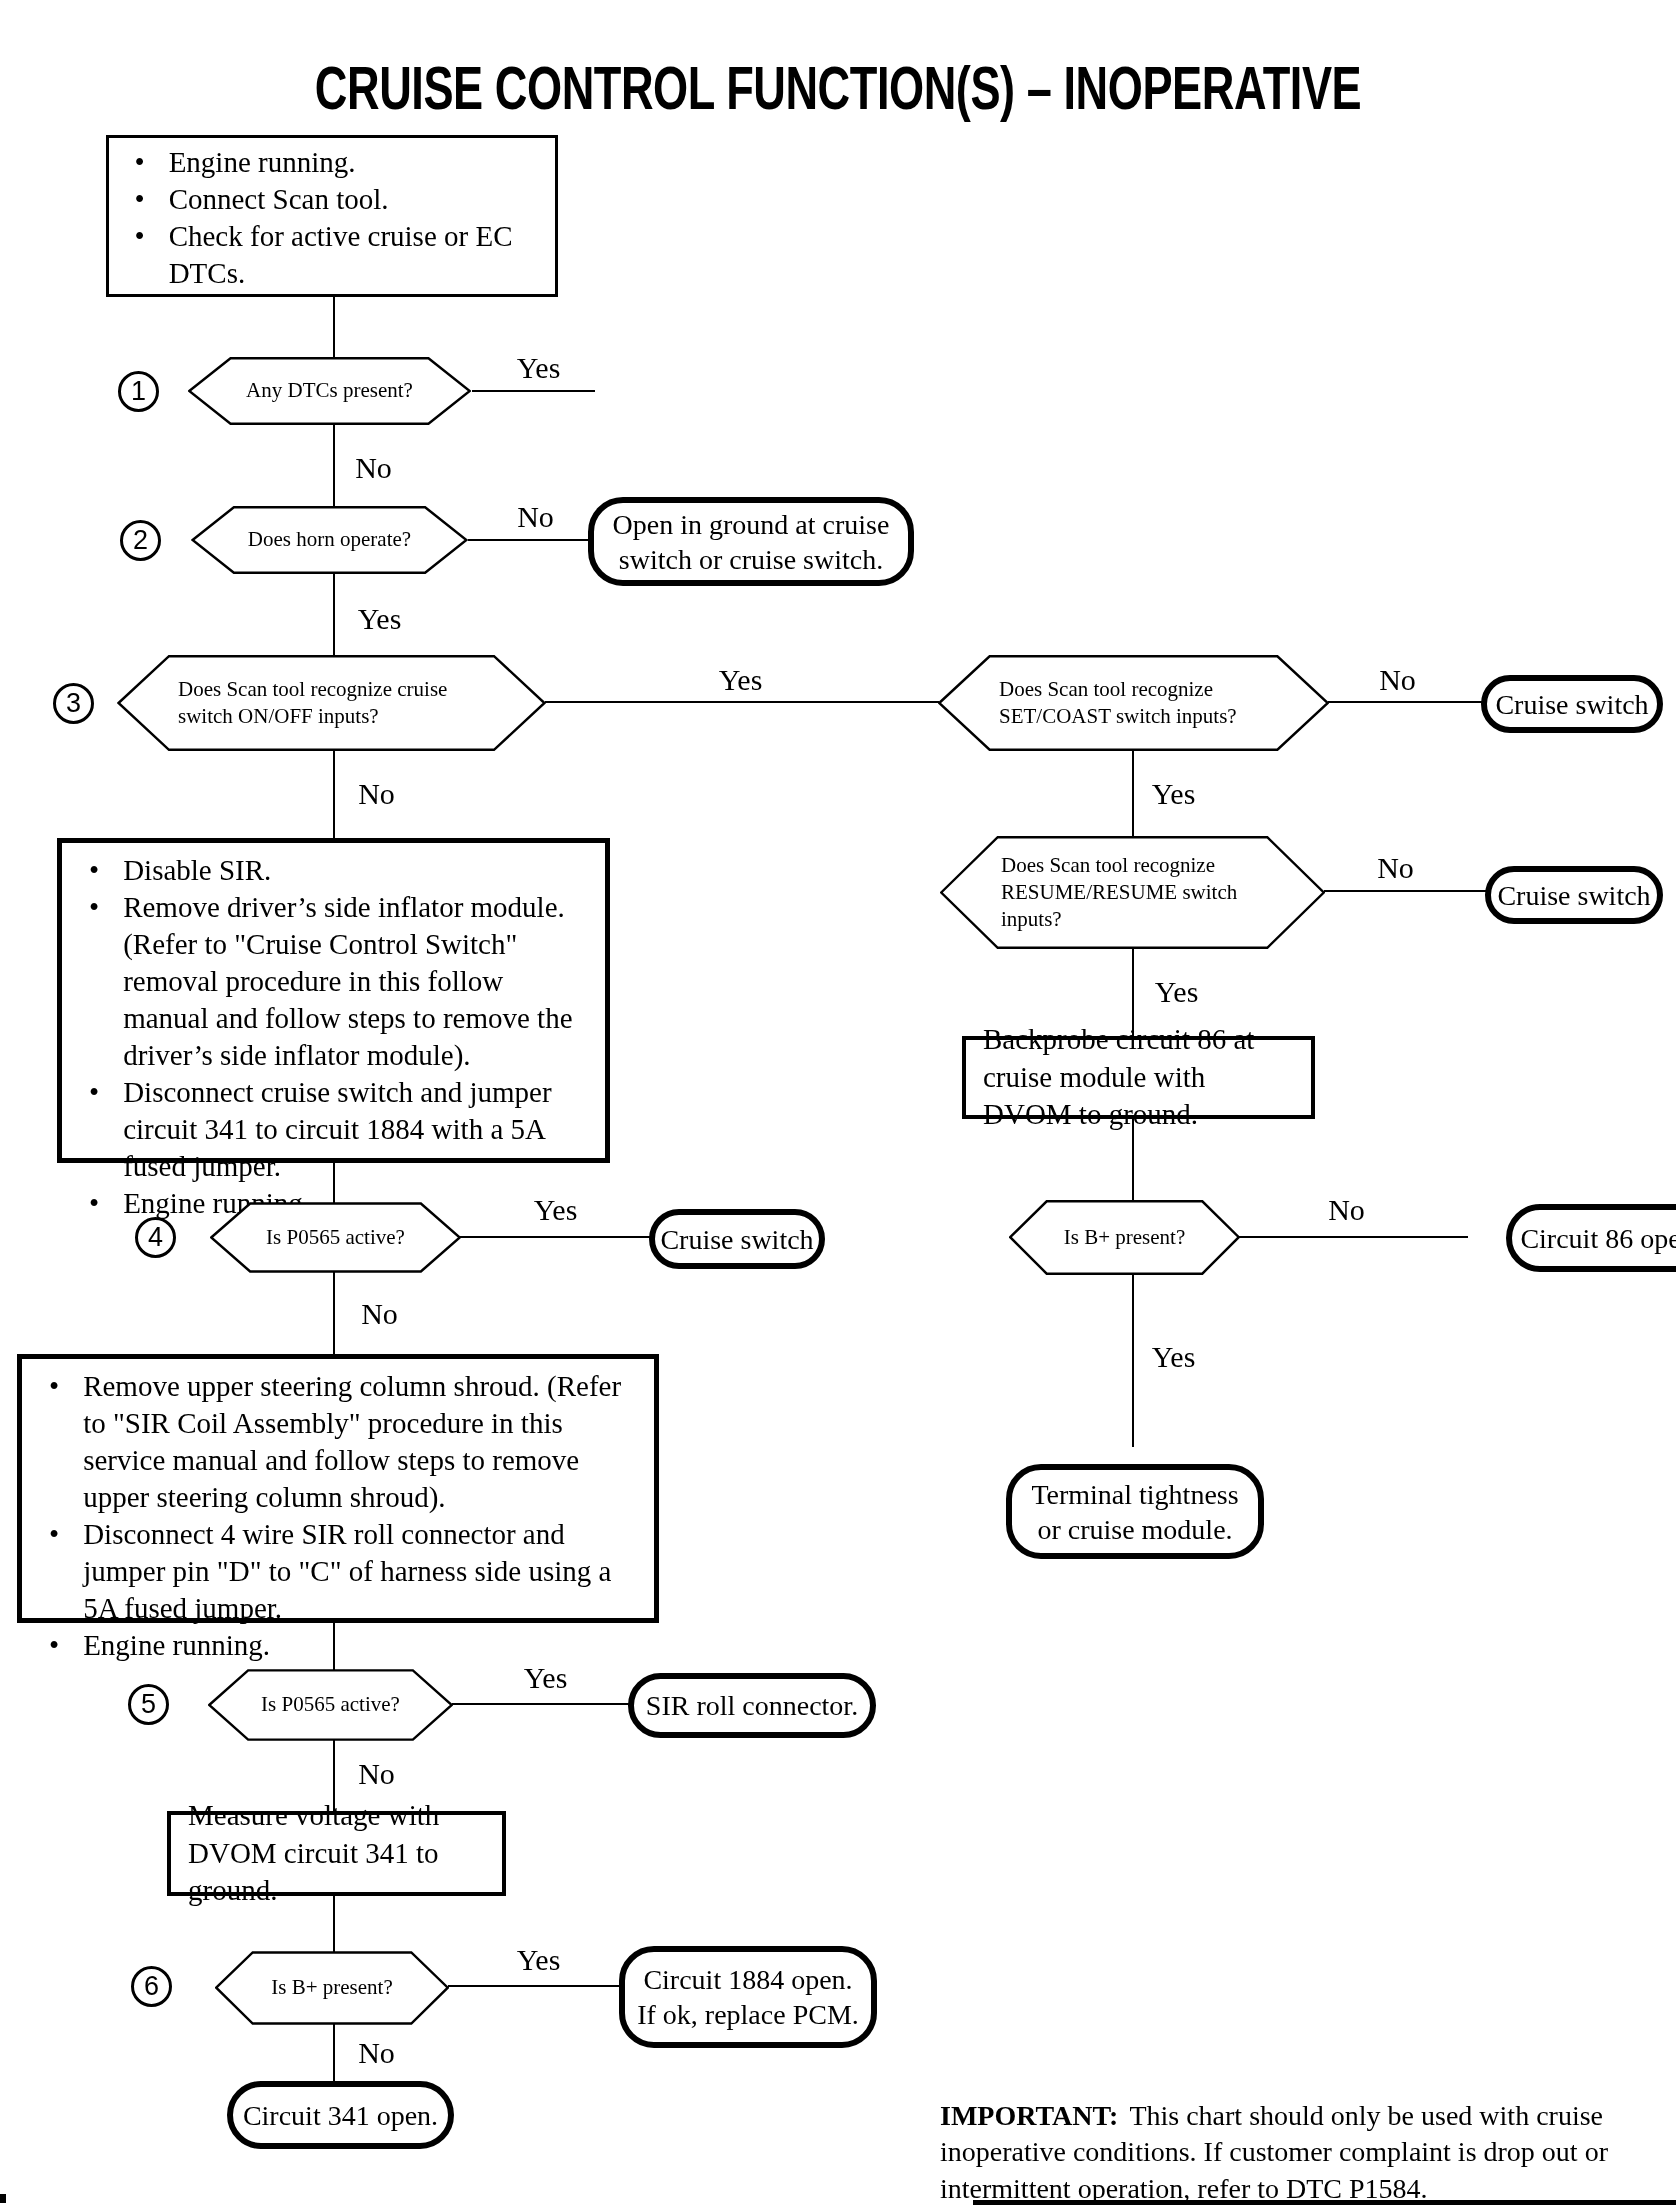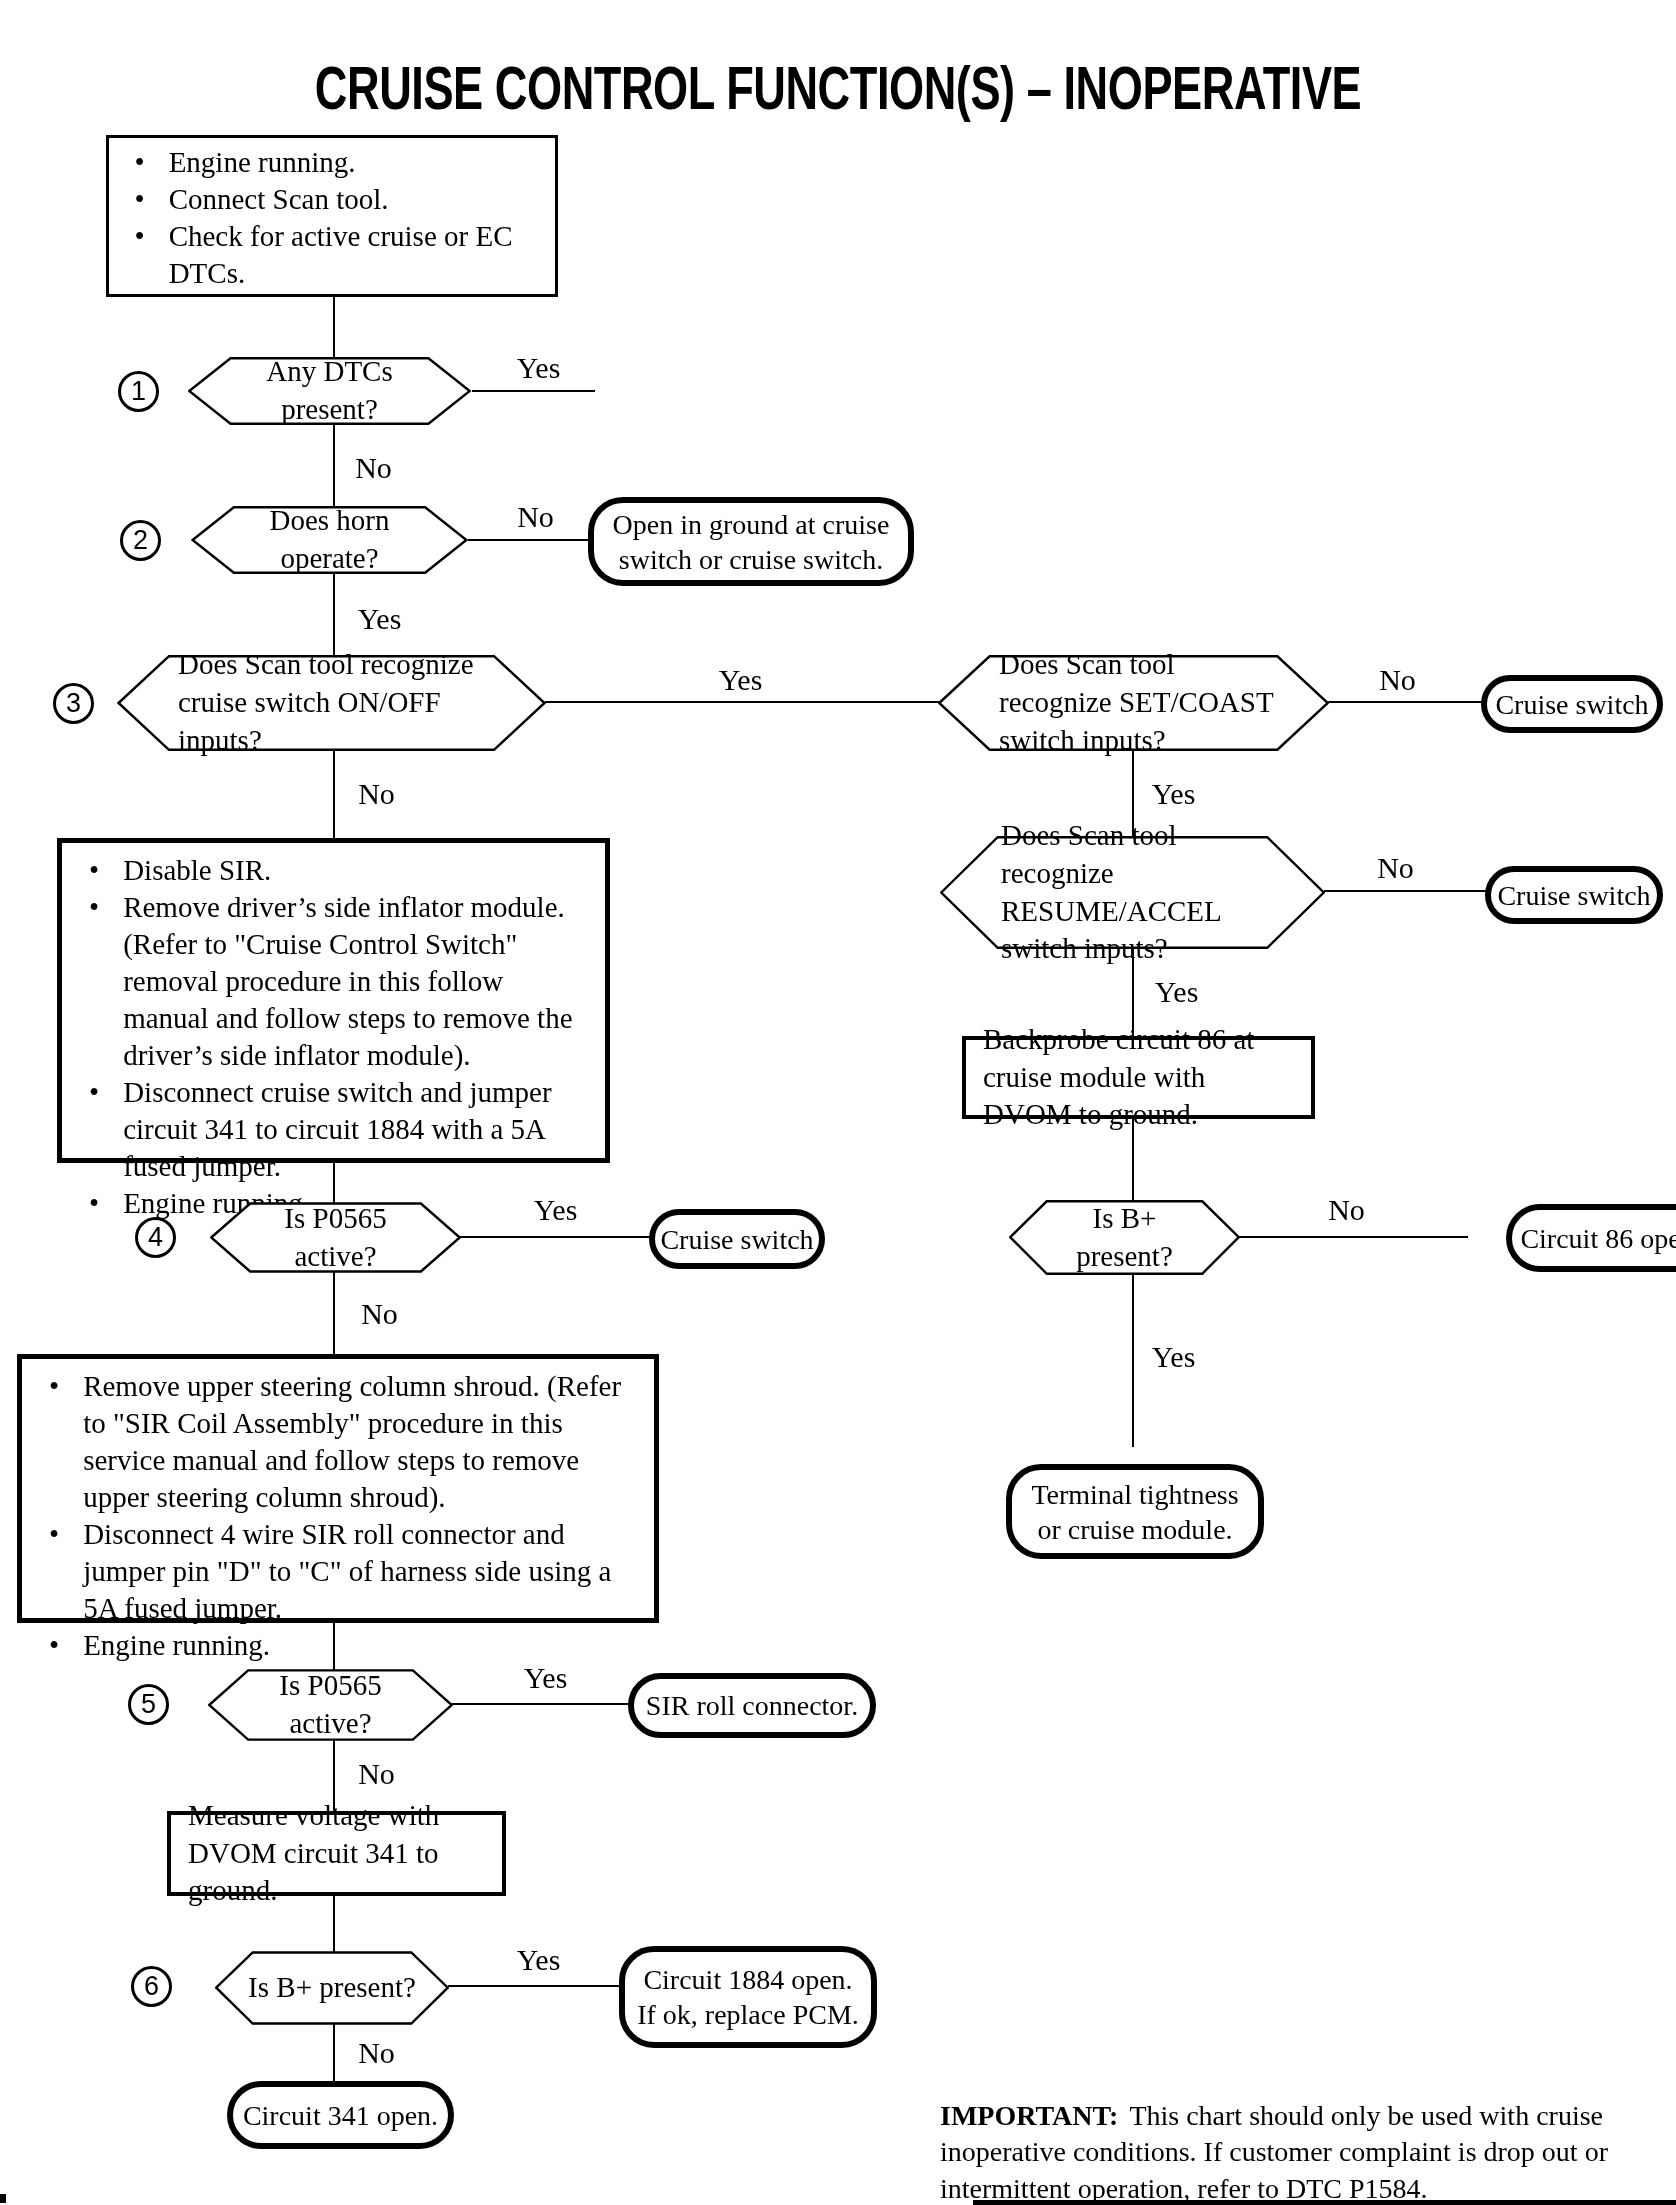--- a/index.html
+++ b/index.html
@@ -25,21 +25,21 @@
   .pbox.b8{border-width:4.9px;}
   .bullets{display:flex;flex-direction:column;justify-content:space-evenly;height:100%;
     padding:6px 18px 6px 25.5px;box-sizing:border-box;}
   .bullet-row{display:flex;gap:24px;}
   .bullet-glyph{font-size:29px;line-height:1.28;}
   .bullet-text{font-size:29px;line-height:1.28;}
   .hexnode{position:absolute;}
   .hexnode svg{position:absolute;left:0;top:0;display:block;}
   .hex-text{
     position:absolute;inset:0;display:flex;align-items:center;justify-content:center;
-    font-size:29px;line-height:1.3;text-align:center;padding:0 43px;box-sizing:border-box;
+    font-size:21px;line-height:1.3;text-align:center;padding:0 43px;box-sizing:border-box;
   }
   .hex-text.left{justify-content:flex-start;text-align:left;padding-left:61px;padding-right:43px;}
   .terminal{
     position:absolute;background:#fff;border:6px solid #000;border-radius:35px;
     display:flex;align-items:center;justify-content:center;text-align:center;
     font-size:28px;line-height:1.25;box-sizing:border-box;padding:2.4px 7.3px;
   }
   .terminal.nowrap{white-space:nowrap;}
   .procbox-text{
     position:absolute;inset:0;display:flex;align-items:center;
@@ -142,21 +142,21 @@
   </div>
   <div class="edge-label" style="left:1355px;top:663px">No</div>
   <div class="terminal nowrap" style="left:1481px;top:675px;width:182px;height:58px">Cruise switch</div>
   <div class="edge-label" style="left:334px;top:777px">No</div>
   <div class="edge-label" style="left:1131px;top:777px">Yes</div>
 
   <div class="hexnode" style="left:940px;top:836px;width:385px;height:113px">
     <svg width="385" height="113" viewBox="0 0 634 186">
         <polygon points="2,93 95,2 539,2 632,93 539,184 95,184" fill="#fff" stroke="#000" stroke-width="4"></polygon>
       </svg>
-    <div class="hex-text left">Does Scan tool recognize RESUME/ACCEL switch inputs?</div>
+    <div class="hex-text left">Does Scan tool recognize RESUME/RESUME switch inputs?</div>
   </div>
   <div class="edge-label" style="left:1353px;top:851px">No</div>
   <div class="terminal nowrap" style="left:1485px;top:866px;width:178px;height:58px">Cruise switch</div>
   <div class="edge-label" style="left:1134px;top:975px">Yes</div>
 
   <div class="pbox b8" style="left:962px;top:1036px;width:353px;height:83px">
     <div class="procbox-text">Backprobe circuit 86 at cruise module with DVOM to ground.</div>
   </div>
 
   <div class="pbox" style="left:57px;top:838px;width:553px;height:325px">

